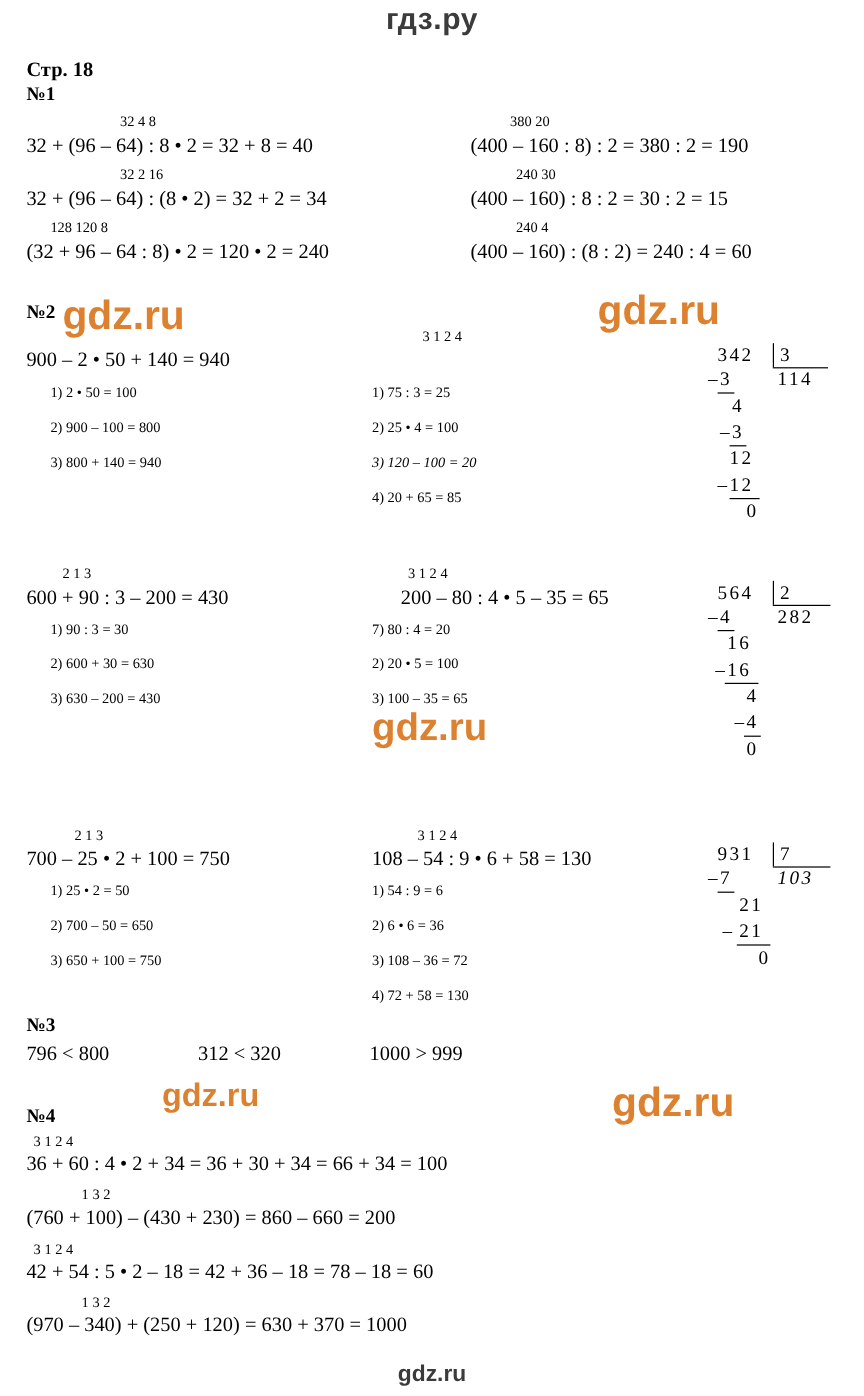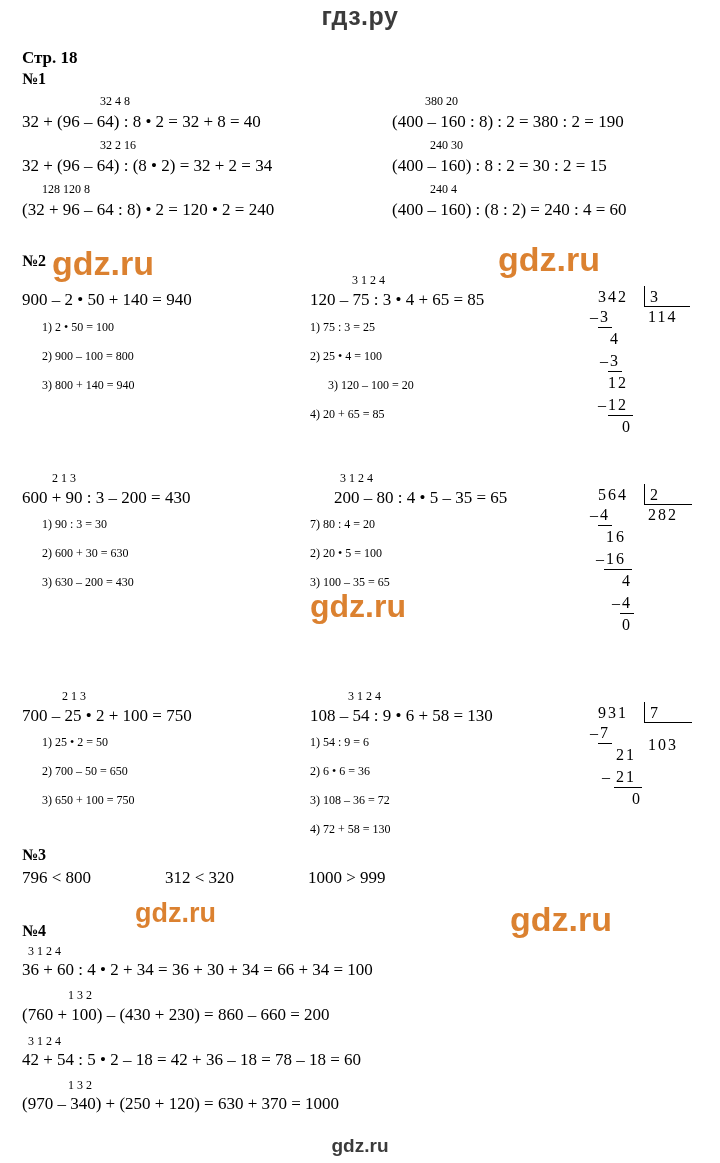--- a/index.html
+++ b/index.html
@@ -159,24 +159,23 @@
   <div class="step" style="left:42px; top:546px;">2) 600 + 30 = 630</div>
   <div class="step" style="left:42px; top:575px;">3) 630 – 200 = 430</div>
 
   <div class="small-ord" style="left:62px; top:689px;">2    1    3</div>
   <div class="expr" style="left:22px; top:706px;">700 – 25 • 2 + 100 = 750</div>
   <div class="step" style="left:42px; top:735px;">1) 25 • 2 = 50</div>
   <div class="step" style="left:42px; top:764px;">2) 700 – 50 = 650</div>
   <div class="step" style="left:42px; top:793px;">3) 650 + 100 = 750</div>
 
   <div class="small-ord" style="left:352px; top:273px;">3     1   2    4</div>
-  <div class="expr" style="left:310px; top:290px;">120 – 75 : 3 • 4 + 65 = 85</div>
   <div class="step" style="left:310px; top:320px;">1) 75 : 3 = 25</div>
   <div class="step" style="left:310px; top:349px;">2) 25 • 4 = 100</div>
-  <div class="step" style="left:328px; top:378px;">3) 120 – 100 = 20</div>
+  <div class="step" style="left:310px; top:378px;font-style:italic;">3) 120 – 100 = 20</div>
   <div class="step" style="left:310px; top:407px;">4) 20 + 65 = 85</div>
 
   <div class="small-ord" style="left:340px; top:471px;">3     1   2     4</div>
   <div class="expr" style="left:310px; top:488px;margin-left:24px;">200 – 80 : 4 • 5 – 35 = 65</div>
   <div class="step" style="left:310px; top:517px;">7) 80 : 4 = 20</div>
   <div class="step" style="left:310px; top:546px;">2) 20 • 5 = 100</div>
   <div class="step" style="left:310px; top:575px;">3) 100 – 35 = 65</div>
 
   <div class="small-ord" style="left:348px; top:689px;">3    1  2   4</div>
   <div class="expr" style="left:310px; top:706px;">108 – 54 : 9 • 6 + 58 = 130</div>
@@ -223,21 +222,21 @@
     <div class="row" style="left:24px; top:108px;">4</div>
     <div class="hline" style="left:22px; top:127px; width:14px;"></div>
     <div class="row" style="left:24px; top:130px;">0</div>
   </div>
 
   <div class="ldiv" style="left:598px; top:704px; width:110px; height:130px;">
     <div class="dividend" style="left:0; top:0;">931</div>
     <div class="vline" style="left:46px; top:-2px; height:20px;"></div>
     <div class="quot" style="left:52px; top:0;">7</div>
     <div class="hline" style="left:46px; top:18px; width:48px;"></div>
-    <div class="quot" style="left:50px; top:32px;">103</div>
+    <div class="quot" style="left:50px; top:20px;font-style:italic;">103</div>
     <div class="minus" style="left:-8px; top:20px;">–</div>
     <div class="row" style="left:2px; top:20px;">7</div>
     <div class="hline" style="left:0px; top:39px; width:14px;"></div>
     <div class="row" style="left:18px; top:42px;">21</div>
     <div class="minus" style="left:4px; top:64px;">–</div>
     <div class="row" style="left:18px; top:64px;">21</div>
     <div class="hline" style="left:16px; top:83px; width:28px;"></div>
     <div class="row" style="left:34px; top:86px;">0</div>
   </div>
 

